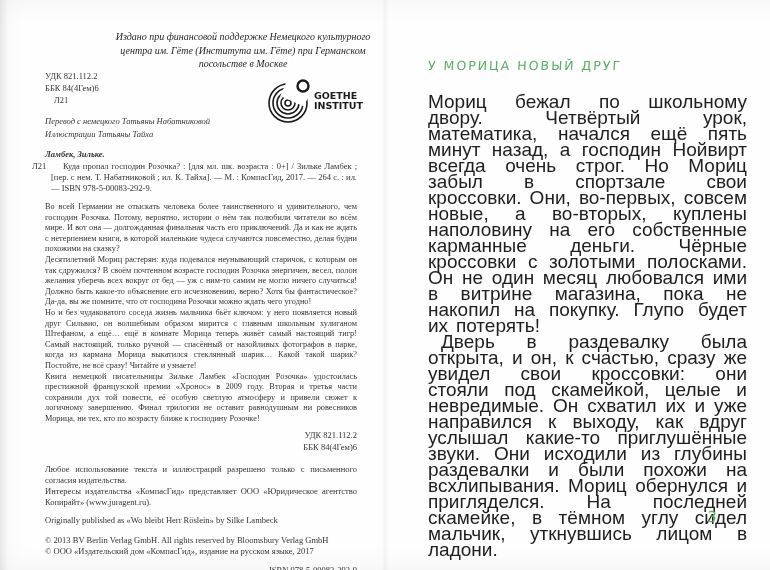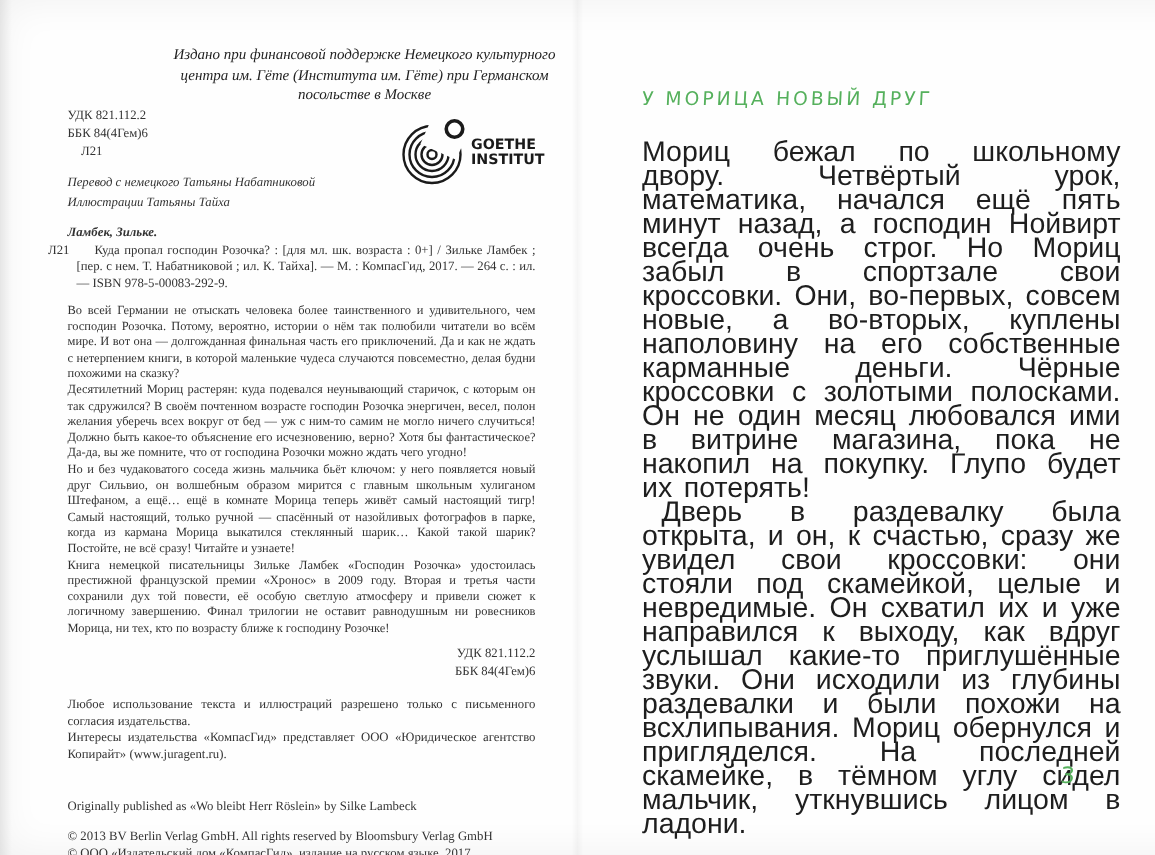--- a/index.html
+++ b/index.html
@@ -28,21 +28,21 @@
   .udk-top .shift{padding-left:9px;}
   .credits{margin-top:9px;font-style:italic;line-height:12.5px;}
   .author-head{margin-top:9px;font-weight:bold;font-style:italic;}
   .biblio{position:relative;margin-left:6px;margin-top:1px;text-align:justify;line-height:11px;text-indent:12px;}
   .biblio .margin-label{position:absolute;left:-19px;top:0;text-indent:0;}
   .annotation{margin-top:8px;text-align:justify;}
   .annotation p{margin:0;line-height:10.6px;font-size:8.3px;}
   .udk-bottom{margin-top:6px;text-align:right;line-height:11.5px;}
   .legal{margin-top:11px;text-align:justify;}
   .legal p{margin:0;line-height:10.8px;}
-  .orig-title{margin-top:24px;}
+  .orig-title{margin-top:7px;}
   .copyright p{margin:0;line-height:11.5px;}
   .copyright{margin-top:9px;}
   .isbn-line{margin-top:7px;text-align:right;}
 
   
   .page-right{position:absolute;left:385px;top:0;width:385px;height:570px;}
   .chapter-title{
     position:absolute;left:43px;top:58px;
     font-family:"DejaVu Sans",sans-serif;font-size:12.5px;letter-spacing:2px;
     font-weight:500;transform:skewX(-3deg);white-space:nowrap;

